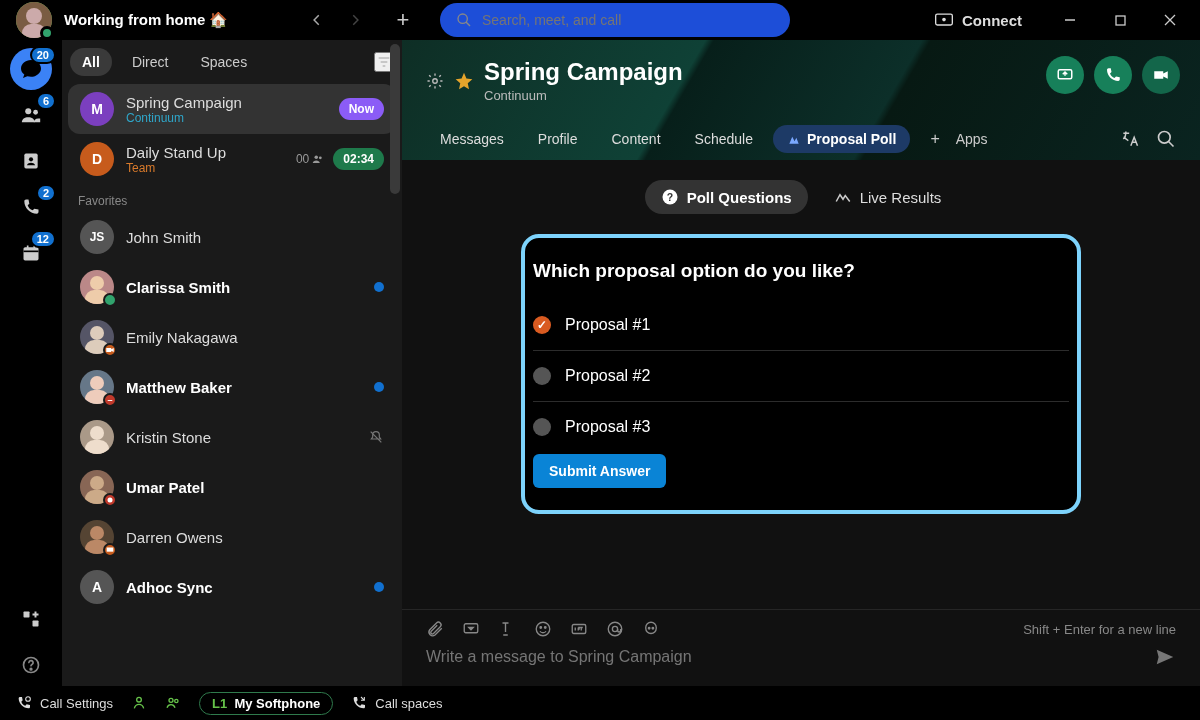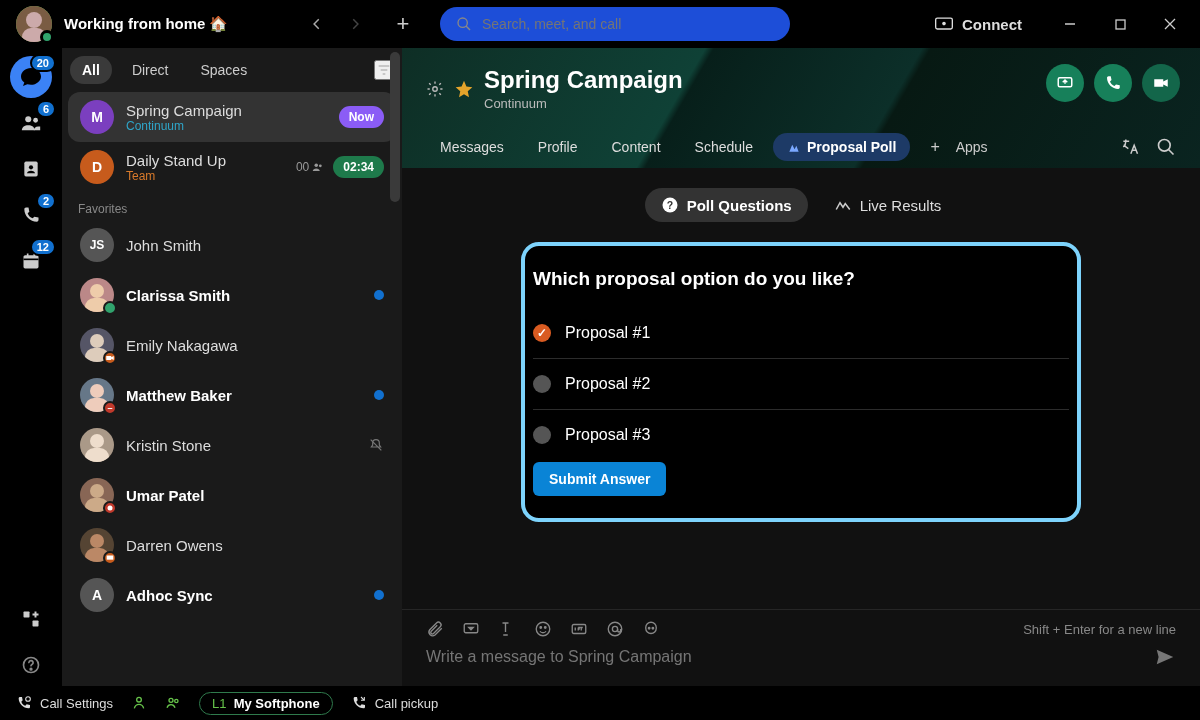--- a/index.html
+++ b/index.html
@@ -1,20 +1,20 @@
 <!DOCTYPE html>
 <html><head>
 <meta charset="utf-8">
 <style>
   * { box-sizing: border-box; margin: 0; padding: 0; font-family: "Segoe UI", Arial, sans-serif; }
   body { width: 1200px; height: 720px; background: #111; color: #fff; overflow: hidden; position: relative; }
 
   
   .window { position: absolute; inset: 0; display: flex; flex-direction: column; }
-  .titlebar { height: 48px; display: flex; align-items: center; background: #000; padding: 0 8px; }
+  .titlebar { height: 40px; display: flex; align-items: center; background: #000; padding: 0 8px; }
   .titlebar .status-area { display:flex; align-items:center; gap:12px; min-width:270px;}
   .titlebar .userpic { position: relative; width: 36px; height: 36px; border-radius: 50%; background:#6b5; margin-left:8px;}
   .titlebar .userpic svg{width:36px;height:36px}
   .titlebar .presence-dot{position:absolute;right:-2px;bottom:-2px;width:14px;height:14px;border-radius:50%;background:#31a36d;border:3px solid #000}
   .titlebar .status-text { font-weight:600; font-size:15px; }
   .titlebar .nav-arrows { display:flex; gap:4px; margin-left:22px;}
   .titlebar .icon-btn { width:34px; height:34px; border:none; background:transparent; color:#aaa; display:flex; align-items:center; justify-content:center; border-radius:6px; cursor:pointer; font-size:18px;}
   .searchbox { flex:0 0 350px; margin-left:20px; height:34px; background:#1d4ed8; border-radius:22px; display:flex; align-items:center; padding:0 16px; color:#999; gap:10px;}
   .searchbox input{flex:1;background:transparent;border:none;color:#ddd;outline:none;font-size:14px}
   .titlebar .right { margin-left:auto; display:flex; align-items:center; gap:6px; }
@@ -588,23 +588,23 @@
         </svg>
       </div>
     <div class="seg lime">
         <svg width="16" height="16" viewBox="0 0 24 24" fill="none" stroke="#66c24a" stroke-width="2">
           <circle cx="9" cy="8" r="3"></circle>
           <circle cx="17" cy="9" r="2.5"></circle>
           <path d="M3 19c1-3 3-4.5 6-4.5s5 1.5 6 4.5"></path>
         </svg>
       </div>
     <div class="seg">
-      <span class="softphone"><span class="lime" style="font-weight:400">L1</span>&nbsp;&nbsp;<span style="font-weight:600">My Softphone</span></span>
+      <span class="softphone"><span class="lime" style="font-weight:700">L1</span>&nbsp;&nbsp;<span style="font-weight:600">My Softphone</span></span>
     </div>
     <div class="seg">
       <svg width="16" height="16" viewBox="0 0 24 24" fill="#ddd">
           <path d="M6 3c-1 0-2 1-2 2 0 8 7 15 15 15 1 0 2-1 2-2v-3l-5-1-2 2c-3-1-5-3-6-6l2-2-1-5H6z"></path>
           <path d="M15 3l5 5M20 3v5h-5" stroke="#ddd" stroke-width="1.6" fill="none"></path>
         </svg>
-      <span>Call pickup</span>
+      <span>Call spaces</span>
     </div>
   </div>
 </div>
 
 </body></html>

